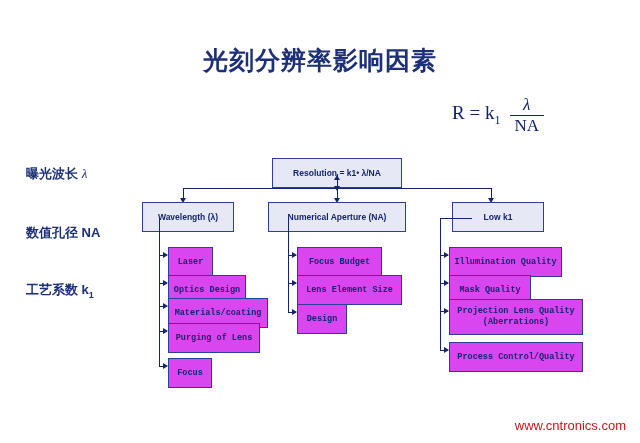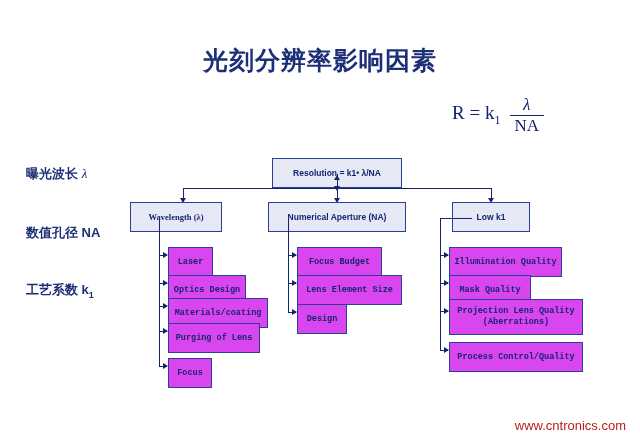--- a/index.html
+++ b/index.html
@@ -185,21 +185,21 @@
   <div class="arrow up" style="left:333.5px; top:175px;"></div>
 
   <div class="hline" style="left:183px; top:188px; width:308px;"></div>
   <div class="vline" style="left:183px; top:188px; height:12px;"></div>
   <div class="vline" style="left:337px; top:188px; height:12px;"></div>
   <div class="vline" style="left:491px; top:188px; height:12px;"></div>
   <div class="arrow down" style="left:179.5px; top:198px;"></div>
   <div class="arrow down" style="left:333.5px; top:198px;"></div>
   <div class="arrow down" style="left:487.5px; top:198px;"></div>
 
-  <div class="node" style="left:130px; top:202px; width:92px; height:24px;font-family:Liberation Serif, serif;">Wavelength (λ)</div>
+  <div class="node" style="left:142px; top:202px; width:92px; height:24px;">Wavelength (λ)</div>
   <div class="vline" style="left:159px; top:218px; height:148px;"></div>
 
   <div class="hline" style="left:159px; top:255px; width:8px;"></div>
   <div class="arrow right" style="left:163px; top:251.5px;"></div>
   <div class="node leaf" style="left:168px; top:247px; width:45px; height:15px;">Laser</div>
 
   <div class="hline" style="left:159px; top:283px; width:8px;"></div>
   <div class="arrow right" style="left:163px; top:279.5px;"></div>
   <div class="node leaf" style="left:168px; top:275px; width:78px; height:15px;">Optics Design</div>
 
@@ -223,21 +223,21 @@
   <div class="node leaf" style="left:297px; top:247px; width:85px; height:15px;">Focus Budget</div>
 
   <div class="hline" style="left:288px; top:283px; width:8px;"></div>
   <div class="arrow right" style="left:292px; top:279.5px;"></div>
   <div class="node leaf" style="left:297px; top:275px; width:105px; height:15px;">Lens Element Size</div>
 
   <div class="hline" style="left:288px; top:312px; width:8px;"></div>
   <div class="arrow right" style="left:292px; top:308.5px;"></div>
   <div class="node leaf" style="left:297px; top:304px; width:50px; height:15px;">Design</div>
 
-  <div class="node" style="left:452px; top:202px; width:78px; height:16px;">Low k1</div>
+  <div class="node" style="left:452px; top:202px; width:92px; height:16px;">Low k1</div>
   <div class="vline" style="left:440px; top:218px; height:132px;"></div>
   <div class="hline" style="left:440px; top:218px; width:32px;"></div>
 
   <div class="hline" style="left:440px; top:255px; width:8px;"></div>
   <div class="arrow right" style="left:444px; top:251.5px;"></div>
   <div class="node leaf" style="left:449px; top:247px; width:113px; height:15px;">Illumination Quality</div>
 
   <div class="hline" style="left:440px; top:283px; width:8px;"></div>
   <div class="arrow right" style="left:444px; top:279.5px;"></div>
   <div class="node leaf" style="left:449px; top:275px; width:82px; height:15px;">Mask Quality</div>

